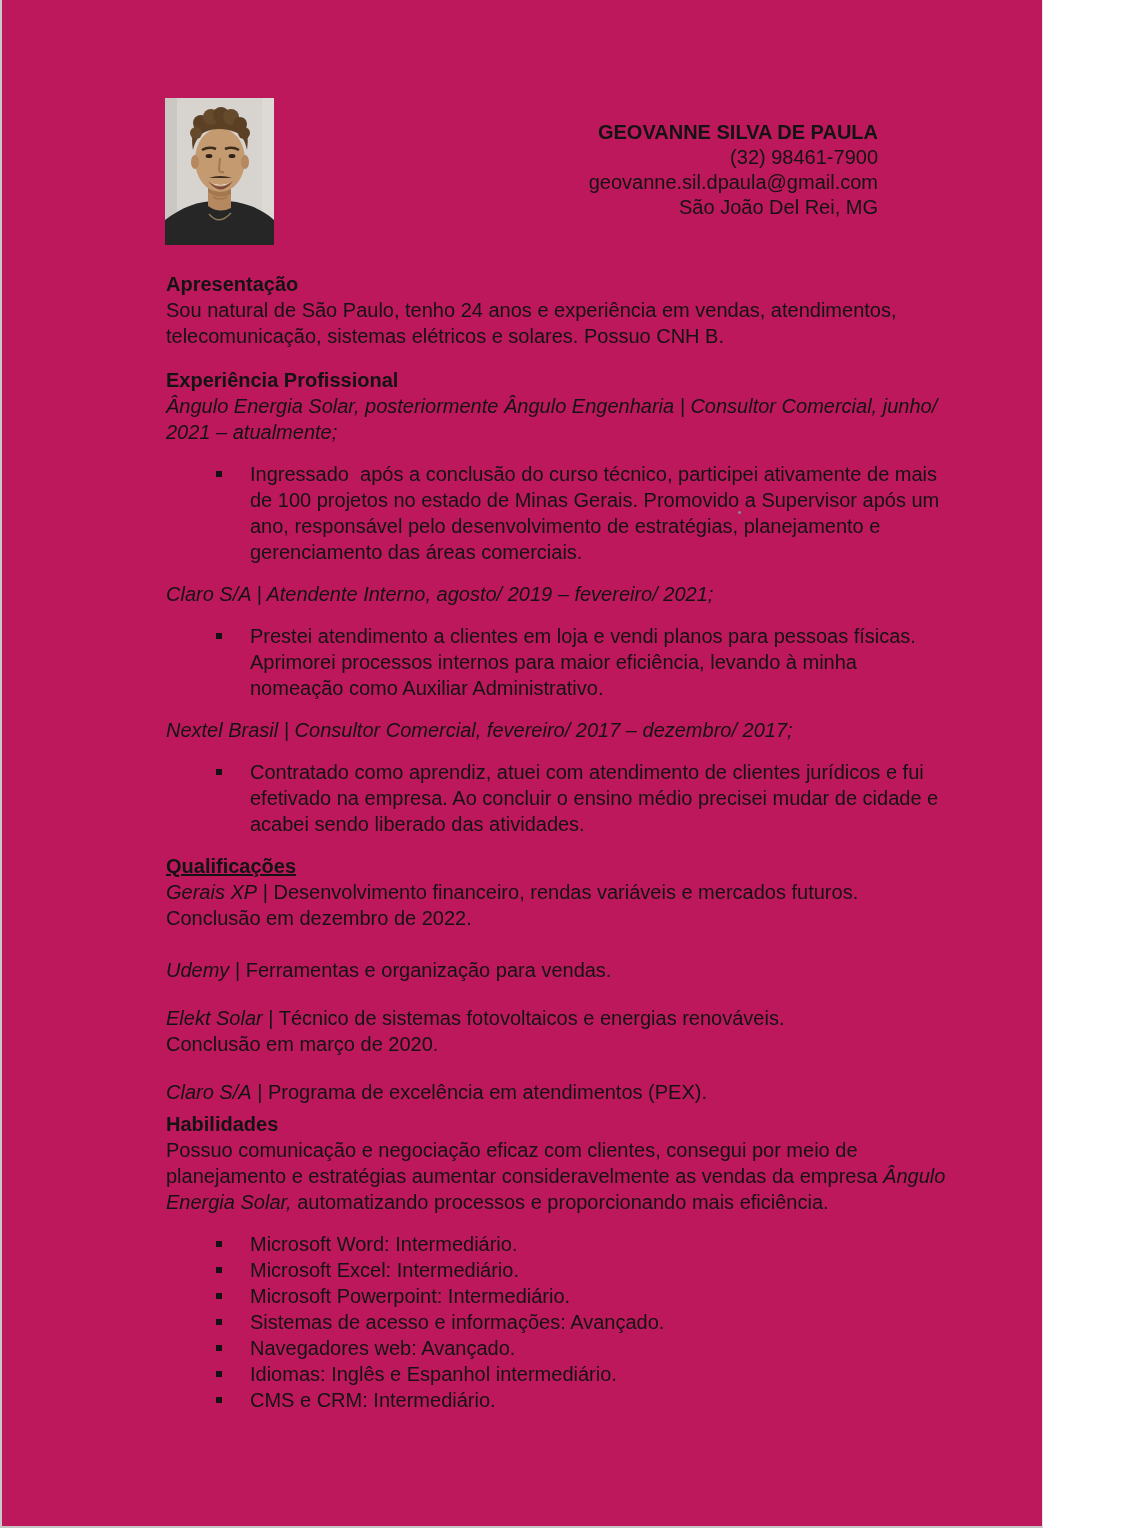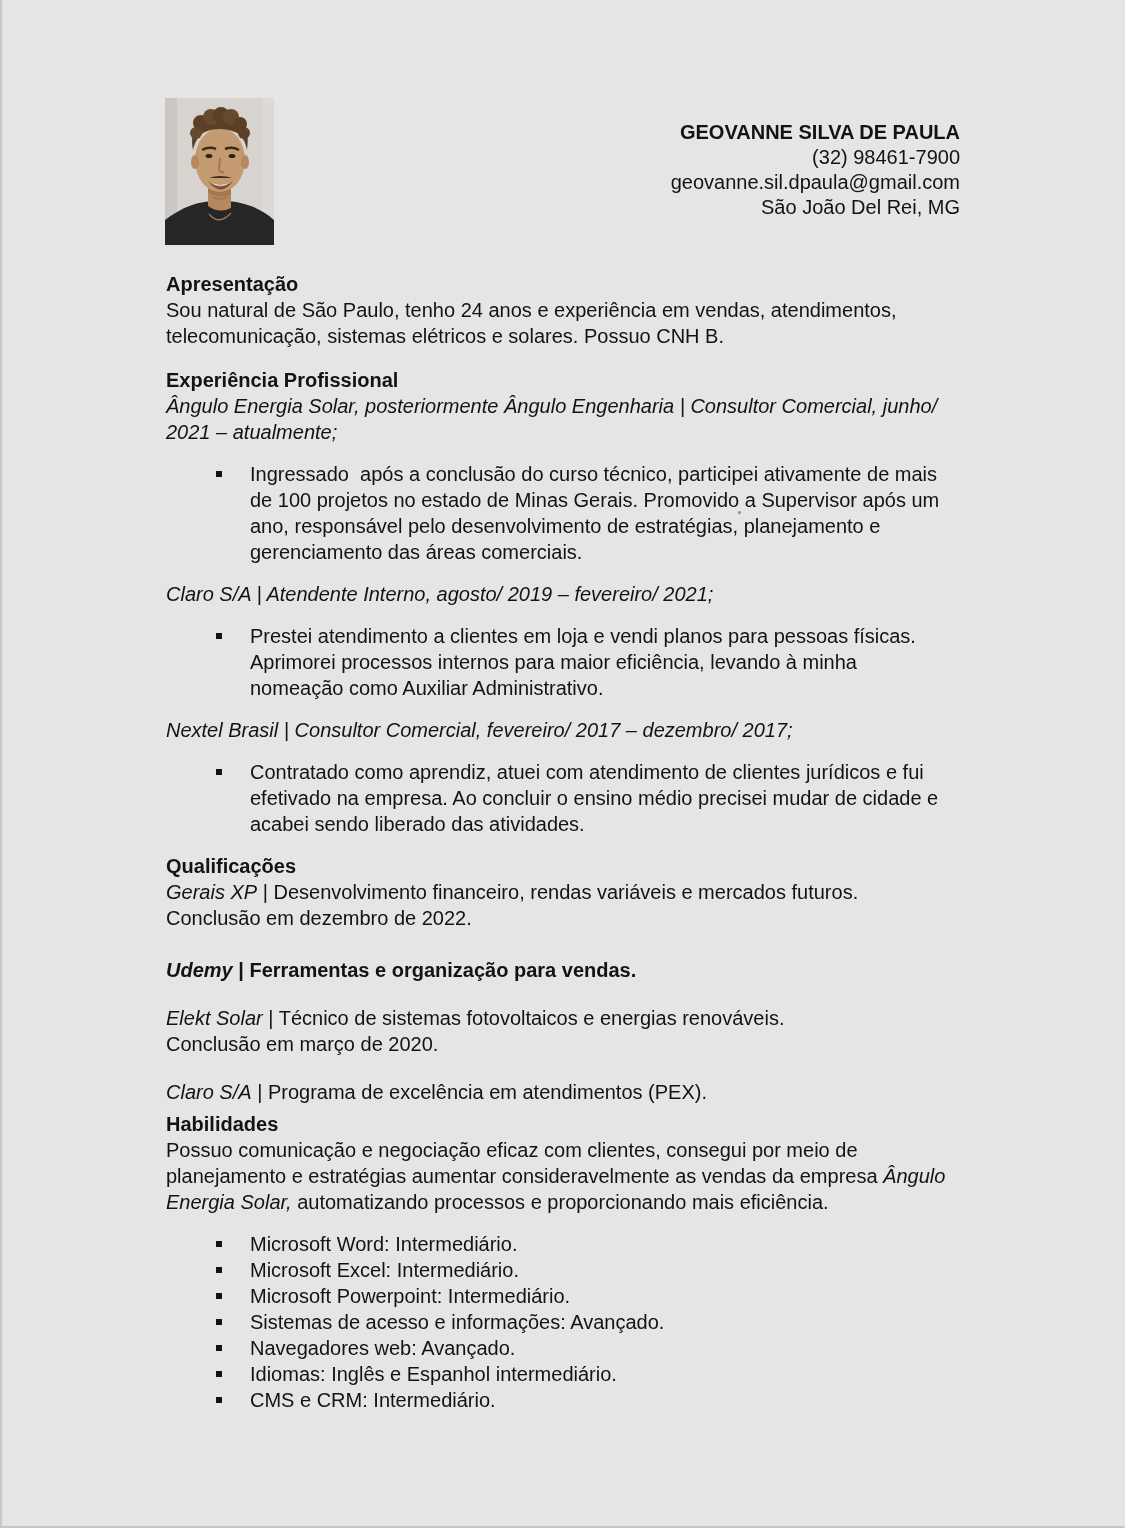--- a/index.html
+++ b/index.html
@@ -3,23 +3,23 @@
 <meta charset="utf-8">
 <style>
   html, body { margin: 0; padding: 0; background: #ffffff; }
   body {
     font-family: "Liberation Sans", sans-serif;
     color: #131313;
     -webkit-font-smoothing: antialiased;
   }
   .page {
     position: relative;
-    width: 1125px;
+    width: 1043px;
     height: 1528px;
-    background: #e5e5e5;
+    background: #be185d;
     box-sizing: border-box;
     border-left: 2px solid #c9c9c9;
     border-right: 1px solid #e3e3e3;
     border-bottom: 2px solid #c6c6c6;
     overflow: hidden;
     font-size: 20px;
     line-height: 26px;
   }
 
   
@@ -46,22 +46,22 @@
     width: 798px;
   }
   .sec-title { font-weight: bold; }
   .italic { font-style: italic; }
   .job-heading { font-style: italic; }
   .para { white-space: pre-wrap; }
 
   .mt-exp   { margin-top: 18px; }
   .mt-job2  { margin-top: 10px; }
   .mt-job3  { margin-top: 16px; }
-  .mt-qual  { margin-top: 14px; }
-  .mt-q2    { margin-top: 26px; font-weight: bold; }
+  .mt-qual  { margin-top: 14px; text-decoration: underline; }
+  .mt-q2    { margin-top: 26px; }
   .mt-q3    { margin-top: 22px; }
   .mt-q4    { margin-top: 22px; }
   .mt-hab   { margin-top: 6px; }
   .mt-skill { margin-top: 20px; }
 
   ul.bullets {
     list-style: none;
     margin: 16px;
     padding: 0;
   }

